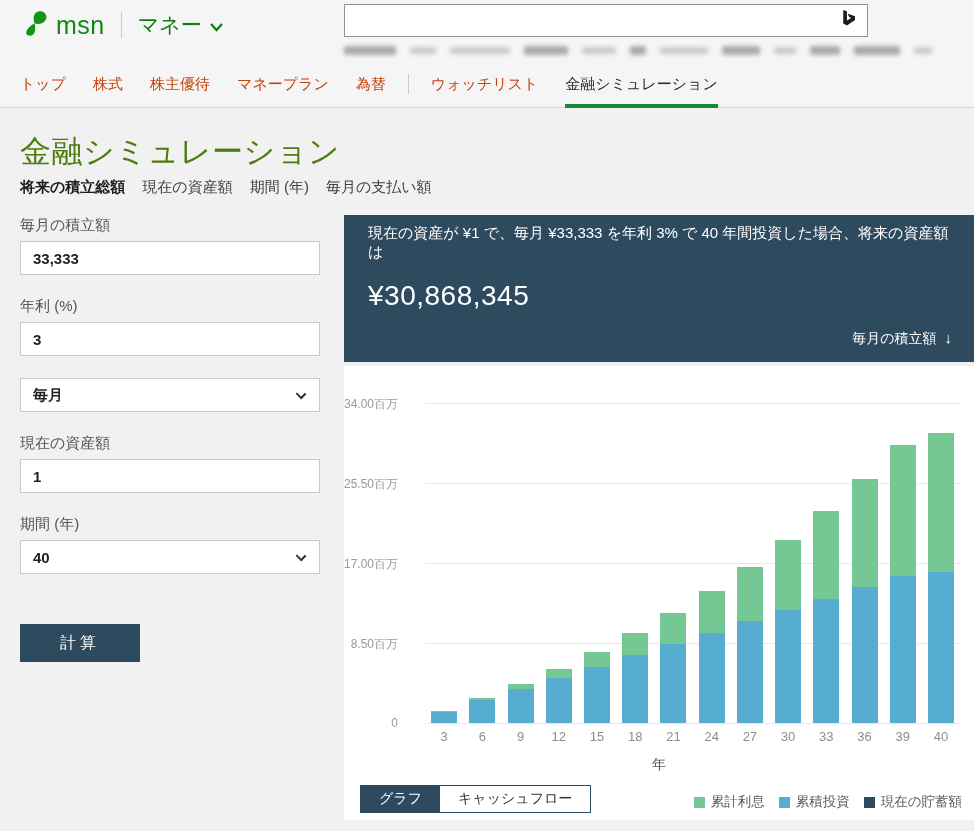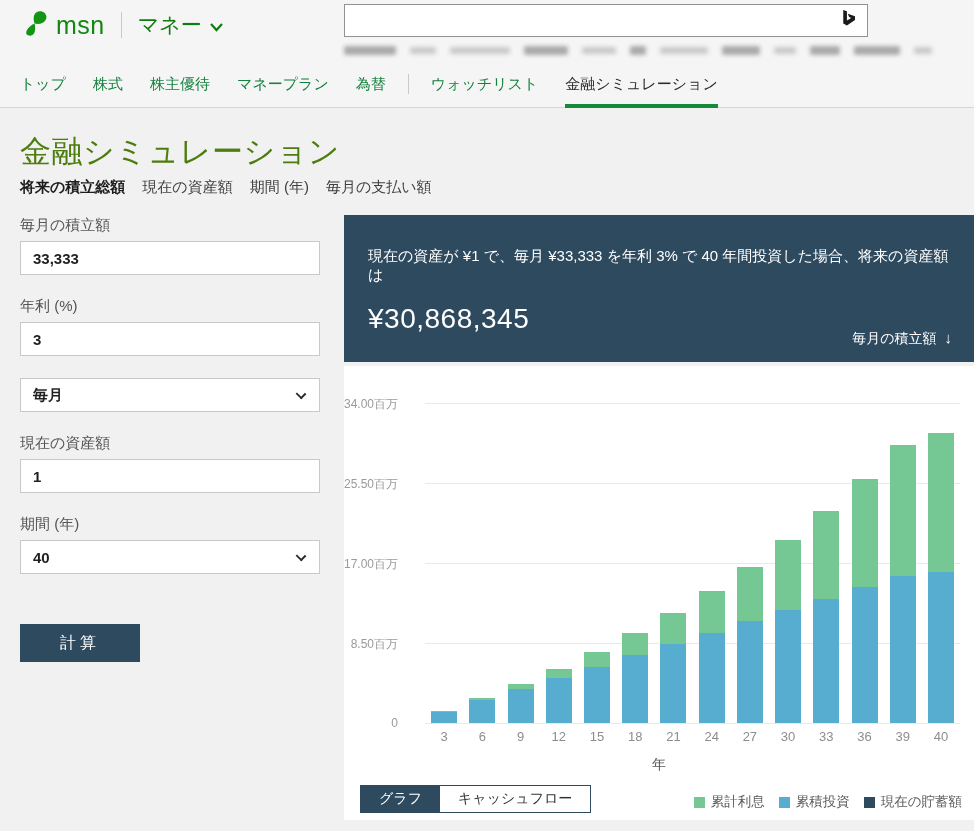--- a/index.html
+++ b/index.html
@@ -19,21 +19,21 @@
   .searchbox input { flex:1; height:100%; border:none; outline:none; font-size:15px; padding:0 10px; background:transparent; }
   .searchbox .bing { flex:0 0 auto; margin-right:8px; }
   .websearch { position:absolute; left:868px; top:4px; width:104px; height:33px; background:#f7a823; border:none; font-size:15px; color:#3d3d3d; cursor:pointer; font-family:inherit; }
 
   .trendrow { position:absolute; left:344px; top:44px; width:628px; height:13px; display:flex; align-items:center; filter:blur(2px); }
   .blob { height:9px; background:#a9a9a9; border-radius:2px; margin-right:14px; }
   .blob.lt { background:#c9c9c9; height:7px; }
 
   
   .nav { position:absolute; left:20px; top:60px; height:48px; display:flex; align-items:center; }
-  .nav-item { position:relative; font-size:15px; color:#15803d; margin-right:27px; height:48px; display:flex; align-items:center; cursor:pointer; }
+  .nav-item { position:relative; font-size:15px; color:#c2410c; margin-right:27px; height:48px; display:flex; align-items:center; cursor:pointer; }
   .nav-item.active { color:#2b2b2b; }
   .nav-item.active::after { content:""; position:absolute; left:0; right:0; bottom:0; height:4px; background:#168a3a; }
   .nav-divider { width:1px; height:20px; background:#c9c9c9; margin:0 22px 0 -5px; }
 
   
   .page-title { position:absolute; left:20px; top:131px; font-size:31px; font-weight:300; color:#4d7c0f; letter-spacing:0.5px; }
   .subtabs { position:absolute; left:20px; top:178px; display:flex; }
   .subtab { font-size:15px; color:#3f3f3f; margin-right:17px; cursor:pointer; }
   .subtab.active { font-weight:bold; color:#1d1d1d; }
 
@@ -41,21 +41,21 @@
   .calc-form { position:absolute; left:20px; top:216px; width:300px; }
   .f-label { font-size:15px; color:#555; margin-bottom:6px; }
   .f-control { position:relative; width:300px; height:34px; background:#fff; border:1px solid #c9c9c9; margin-bottom:22px; display:flex; align-items:center; }
   .f-control input { width:100%; height:100%; border:none; outline:none; background:transparent; font-family:inherit; font-size:15px; font-weight:bold; color:#1f1f1f; padding:0 12px; }
   .f-control.select { cursor:pointer; }
   .f-control.select .sel-value { font-size:15px; font-weight:bold; color:#1f1f1f; padding:0 12px; }
   .sel-chev { position:absolute; right:14px; top:12px; width:8px; height:8px; border-right:2px solid #2b2b2b; border-bottom:2px solid #2b2b2b; transform:rotate(45deg) scale(1,0.9); margin-top:-1px; }
   .calc-btn { margin-top:28px; width:120px; height:38px; background:#2e4a5f; color:#fff; border:none; font-size:16px; letter-spacing:4px; cursor:pointer; font-family:inherit; }
 
   
-  .result { position:absolute; left:344px; top:215px; width:630px; height:147px; background:#2e4a5f; color:#fff; padding:32px 24px; }
+  .result { position:absolute; left:344px; top:215px; width:630px; height:147px; background:#2e4a5f; color:#fff; padding:9px 24px; }
   .result .summary { font-size:15px; }
   .result .amount { font-size:28px; font-weight:300; margin-top:18px; letter-spacing:0.5px; }
   .result .details { position:absolute; right:22px; bottom:14px; font-size:14px; color:#fff; cursor:pointer; }
   .result .details .arr { margin-left:8px; font-size:15px; }
 
   
   .chartpanel { position:absolute; left:344px; top:366px; width:630px; height:454px; background:#fff; }
   .plot { position:absolute; left:81px; top:37px; width:535px; height:320px; }
   .gridline { position:absolute; left:0; width:535px; height:1px; background:#e9e9e9; }
   .ytick { position:absolute; right:562px; width:120px; text-align:right; font-size:12px; color:#9a9a9a; transform:translateY(-7px); }

